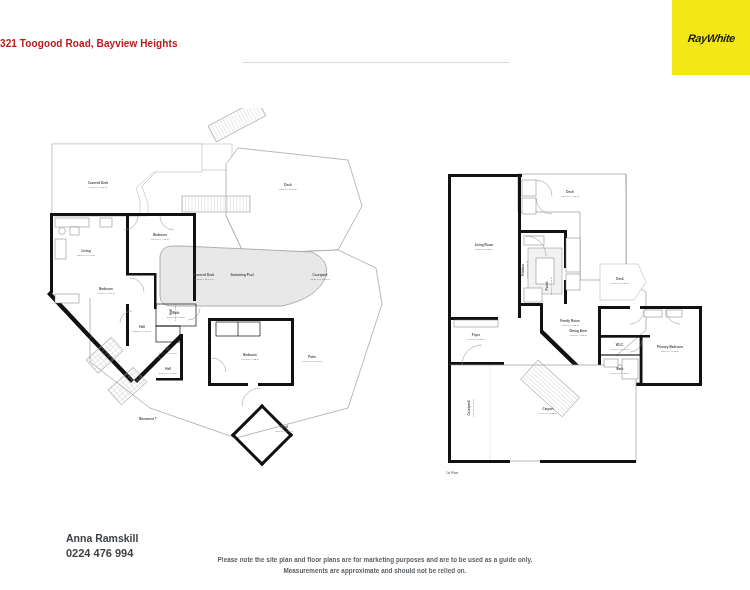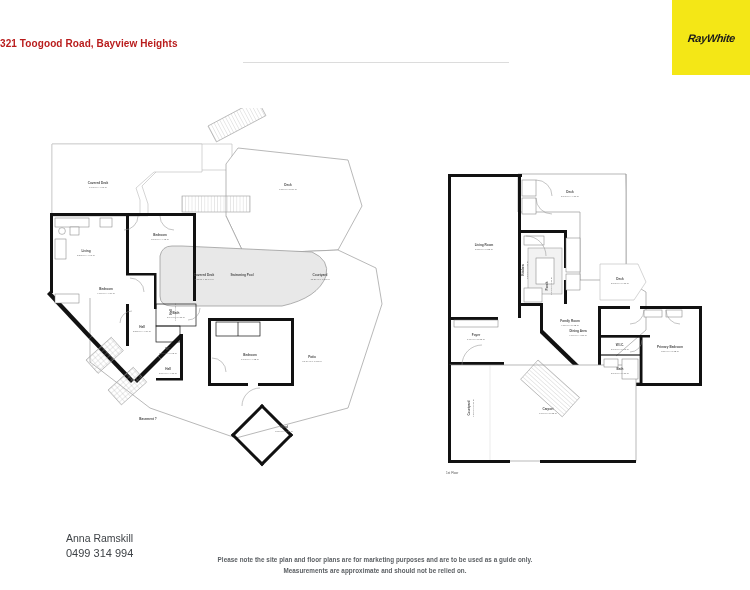--- a/index.html
+++ b/index.html
@@ -57,21 +57,21 @@
   .rlabel {
     font-family: "Liberation Sans", sans-serif;
     fill: #4a4a4a; text-anchor: middle;
   }
   .rlabel .nm { font-size: 3.1px; font-weight: 600; }
   .rlabel .dm { font-size: 2.5px; font-weight: 400; fill: #6b6b6b; }
   .floorlabel { font-size: 3.2px; fill: #555; font-weight: 500;
                 font-family: "Liberation Sans", sans-serif; }
 
   
-  .agent { position: absolute; font-size: 10.5px; font-weight: 400;
+  .agent { position: absolute; font-size: 10.5px; font-weight: 700;
            color: #3e4246; line-height: 1.45; }
   #agent-left  { left: 66px;  top: 531px; text-align: left; }
   #agent-right { right: 68px; top: 531px; text-align: right; }
   .agent .phone { font-size: 11px; }
 
   #disclaimer {
     position: absolute; left: 0; right: 0; top: 554px;
     text-align: center;
     font-size: 6.3px; font-weight: 700; color: #5a5e62;
     line-height: 1.75; letter-spacing: 0.05px;
@@ -354,21 +354,21 @@
 
       <text x="40" y="248" transform="rotate(-90 40 248)"><tspan class="nm">Courtyard</tspan></text>
       <text x="44" y="248" transform="rotate(-90 44 248)"><tspan class="dm">1.46 m x 8.42 m</tspan></text>
     </g>
 
     <text class="floorlabel" x="16" y="314">1st Floor</text>
   </svg>
 
   <div class="agent" id="agent-left">
     <div>Anna Ramskill</div>
-    <div class="phone">0499 314 994</div>
+    <div class="phone">0224 476 994</div>
   </div>
 
 
   <div id="disclaimer">
     <div>Please note the site plan and floor plans are for marketing purposes and are to be used as a guide only.</div>
     <div>Measurements are approximate and should not be relied on.</div>
   </div>
 
 </div>
 

